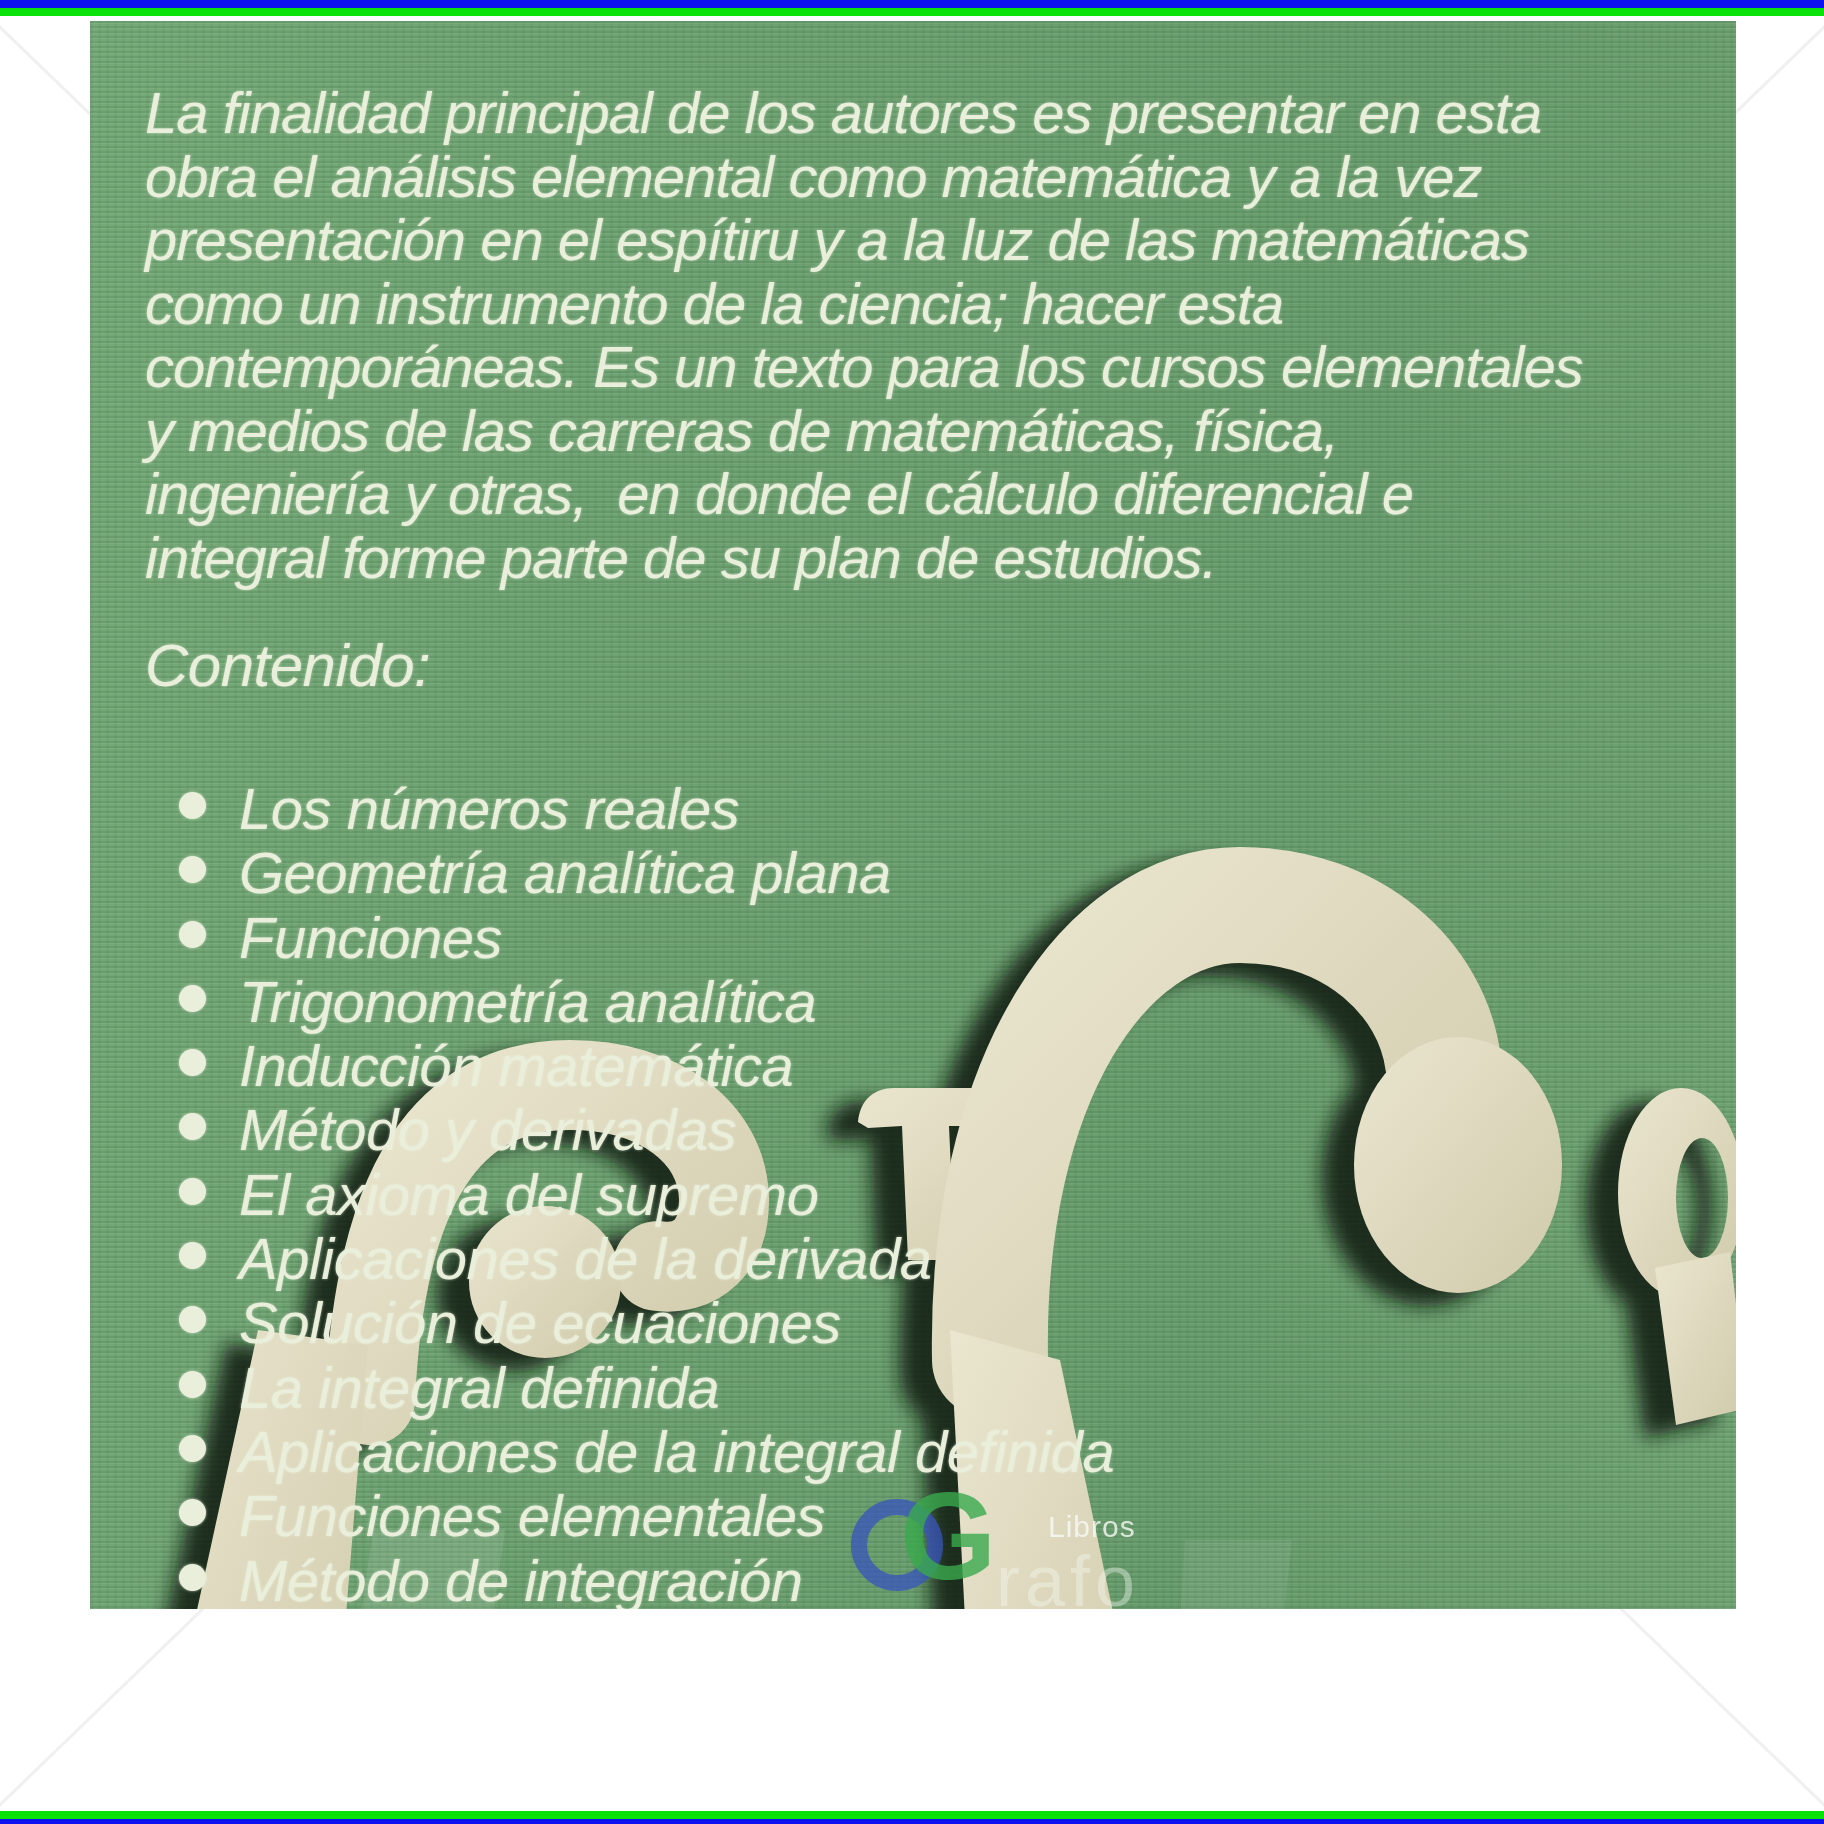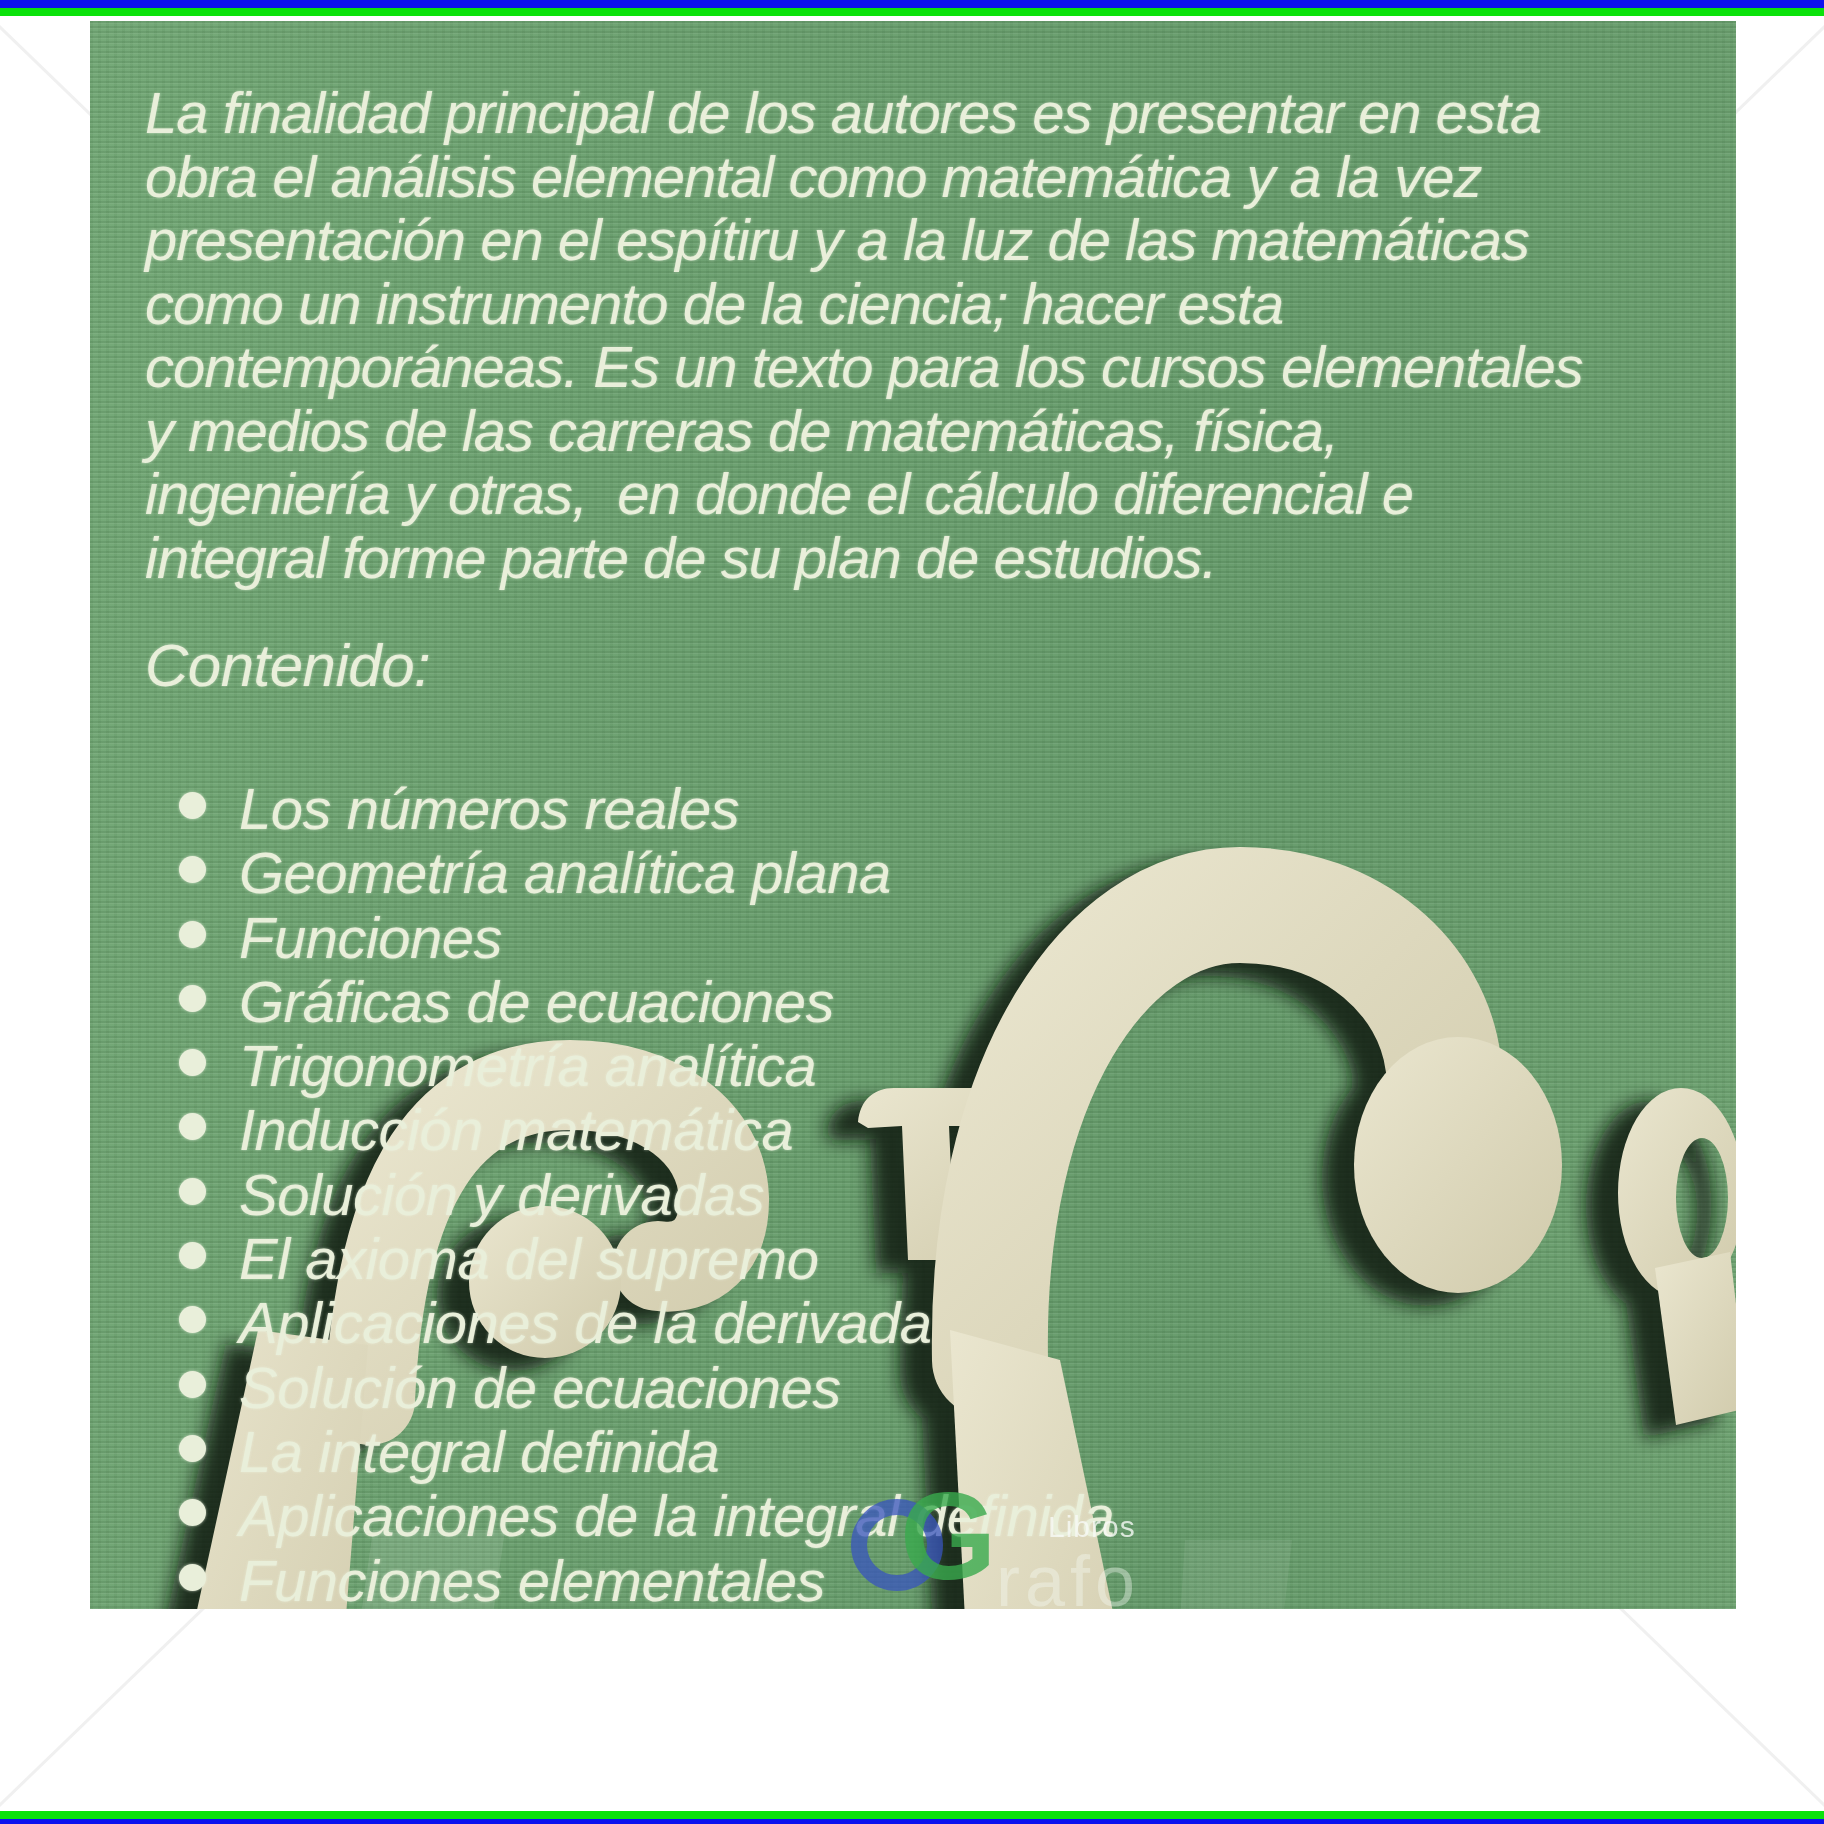--- a/index.html
+++ b/index.html
@@ -146,38 +146,34 @@
         <span class="dot"></span>
         <span class="lbl">Geometría analítica plana</span>
       </li>
 
       <li>
         <span class="dot"></span>
         <span class="lbl">Funciones</span>
       </li>
 
 
-      <li>
-        <span class="dot"></span>
-        <span class="lbl">Gráficas de ecuaciones</span>
-      </li>
 
       <li>
         <span class="dot"></span>
         <span class="lbl">Trigonometría analítica</span>
       </li>
 
       <li>
         <span class="dot"></span>
         <span class="lbl">Inducción matemática</span>
       </li>
 
       <li>
         <span class="dot"></span>
-        <span class="lbl">Solución y derivadas</span>
+        <span class="lbl">Método y derivadas</span>
       </li>
 
       <li>
         <span class="dot"></span>
         <span class="lbl">El axioma del supremo</span>
       </li>
 
       <li>
         <span class="dot"></span>
         <span class="lbl">Aplicaciones de la derivada</span>

